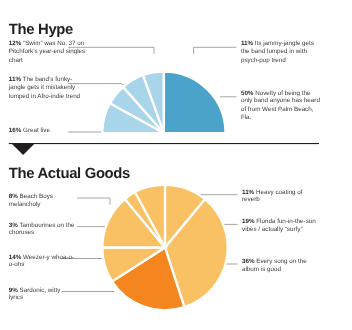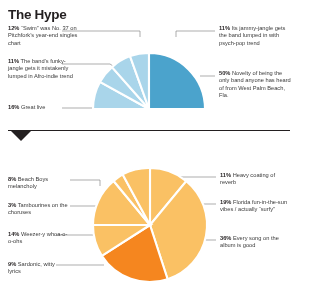--- a/index.html
+++ b/index.html
@@ -5,21 +5,21 @@
   html,body{margin:0;padding:0;}
   body{
     width:298px;height:300px;
     background:#ffffff;
     font-family:"Liberation Sans",sans-serif;
     color:#231f20;
     overflow:hidden;
     position:relative;
   }
   .section{position:absolute;left:0;width:298px;}
-  #hype{top:4px;height:130px;}
+  #hype{top:16px;height:130px;}
   #goods{top:130px;height:170px;}
 
   .title{
     font-size:13.5px;font-weight:bold;letter-spacing:-0.3px;
     color:#231f20;margin:0;
   }
   #hype .title{position:absolute;left:8px;top:3px;}
   #goods .title{position:absolute;left:8px;top:20px;}
 
   .divider{
@@ -96,20 +96,21 @@
     <b>50%</b>
     <span>Novelty of being the only band anyone has heard of from West Palm Beach, Fla.</span>
   </div>
 </div>
 
 <div class="section" id="goods">
 
   <div class="divider"></div>
   <div class="tri"></div>
 
+  <div class="title">The Actual Goods</div>
 
   <svg width="298" height="170" viewBox="0 0 298 170">
     <g>
       <path class="lead" d="M216 47 L126 47 L126 52"></path>
       <path class="lead" d="M216 74 L194 74"></path>
       <path class="lead" d="M216 110 L203 110"></path>
       <path class="lead" d="M56 135 L104 135"></path>
       <path class="lead" d="M56 105 L96 105"></path>
       <path class="lead" d="M70 76 L96 76 L96 82"></path>
       <path class="lead" d="M70 50 L100 50 L100 56"></path>

